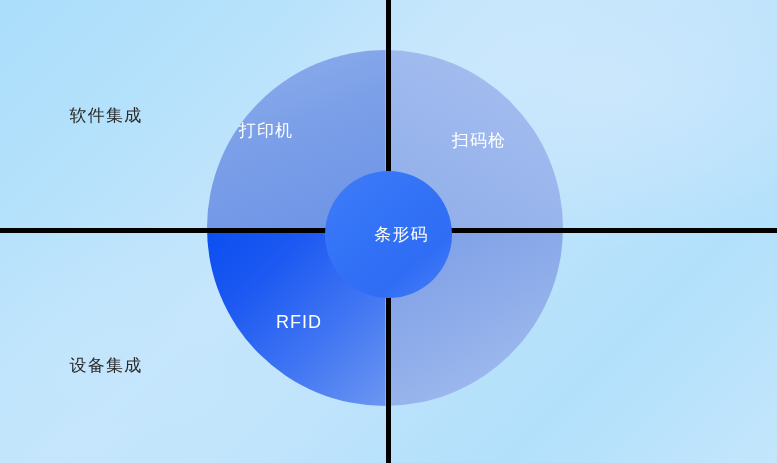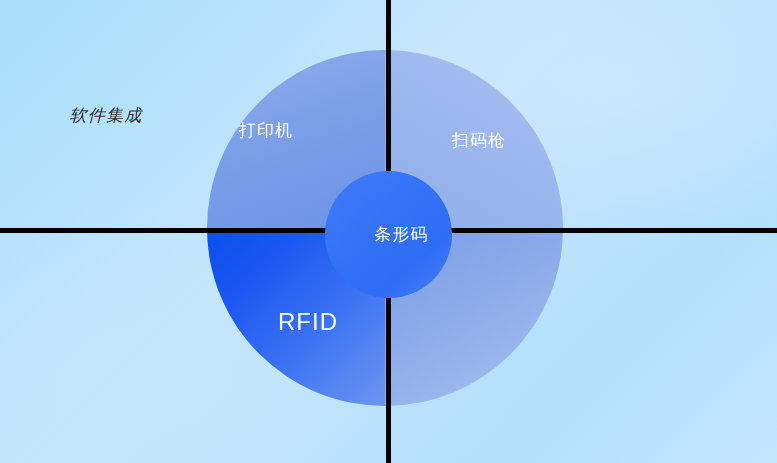--- a/index.html
+++ b/index.html
@@ -97,31 +97,30 @@
   
   .inner-label {
     position: absolute;
     color: #ffffff;
     font-size: 17px;
     letter-spacing: 1.2px;
     white-space: nowrap;
   }
   .inner-printer  { left: 266px; top: 130px; transform: translate(-50%, -50%); }
   .inner-scanner  { left: 462px; top: 140px; transform: translate(-50%, -50%); margin-left: 17px; }
-  .inner-rfid     { left: 308px; top: 322px; transform: translate(-50%, -50%); font-size: 24px; letter-spacing: 1px; }
+  .inner-rfid     { left: 299px; top: 322px; transform: translate(-50%, -50%); font-size: 18px; letter-spacing: 1px; }
   .inner-rental   { left: 472px; top: 322px; transform: translate(-50%, -50%); }
 
   
   .outer-label {
     position: absolute;
     color: #2a2a2a;
     font-size: 17px;
     letter-spacing: 1.2px;
     white-space: nowrap;
-    font-style: italic;
   }
   .outer-software  { left: 106px; top: 115px; transform: translate(-50%, -50%); }
   .outer-auto      { left: 666px; top: 116px; transform: translate(-50%, -50%); }
   .outer-device    { left: 106px; top: 365px; transform: translate(-50%, -50%); }
   .outer-label-rib { left: 645px; top: 365px; transform: translate(-50%, -50%); }
 </style>
 </head>
 <body>
 
 <div id="canvas">
@@ -140,14 +139,15 @@
 
   <div class="center-circle">
     <span class="center-label">条形码</span>
   </div>
 
   <span class="inner-label inner-printer">打印机</span>
   <span class="inner-label inner-scanner">扫码枪</span>
   <span class="inner-label inner-rfid">RFID</span>
 
   <span class="outer-label outer-software">软件集成</span>
+  <span class="outer-label outer-device">设备集成</span>
 
 </div>
 
 </body></html>

